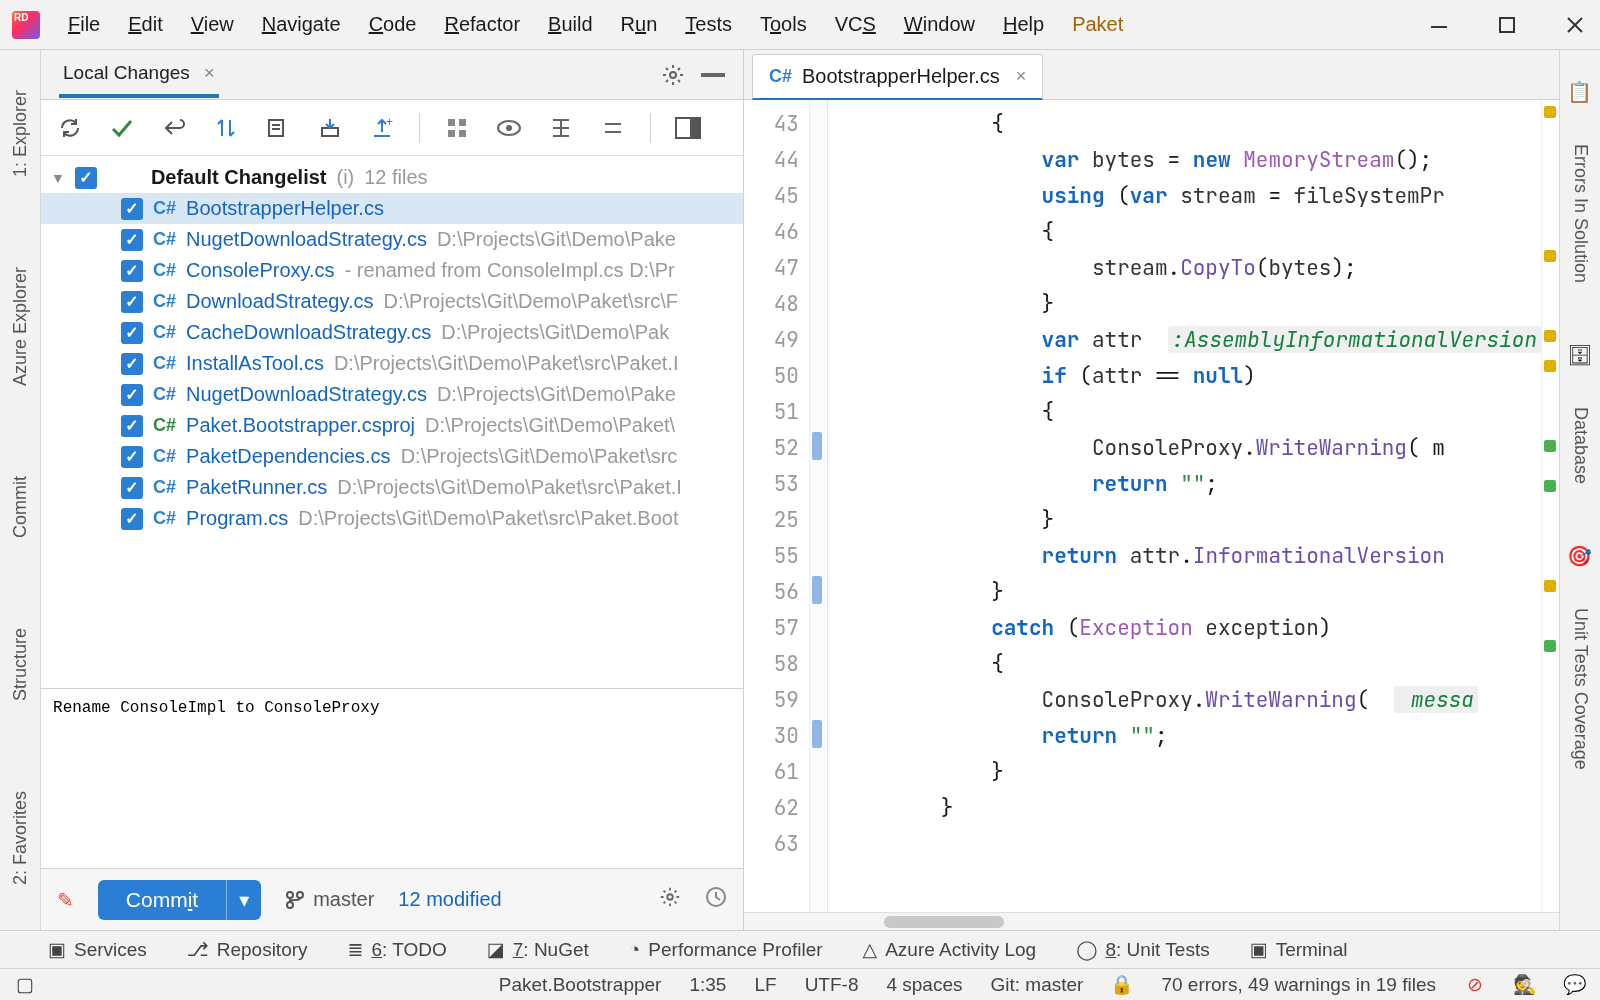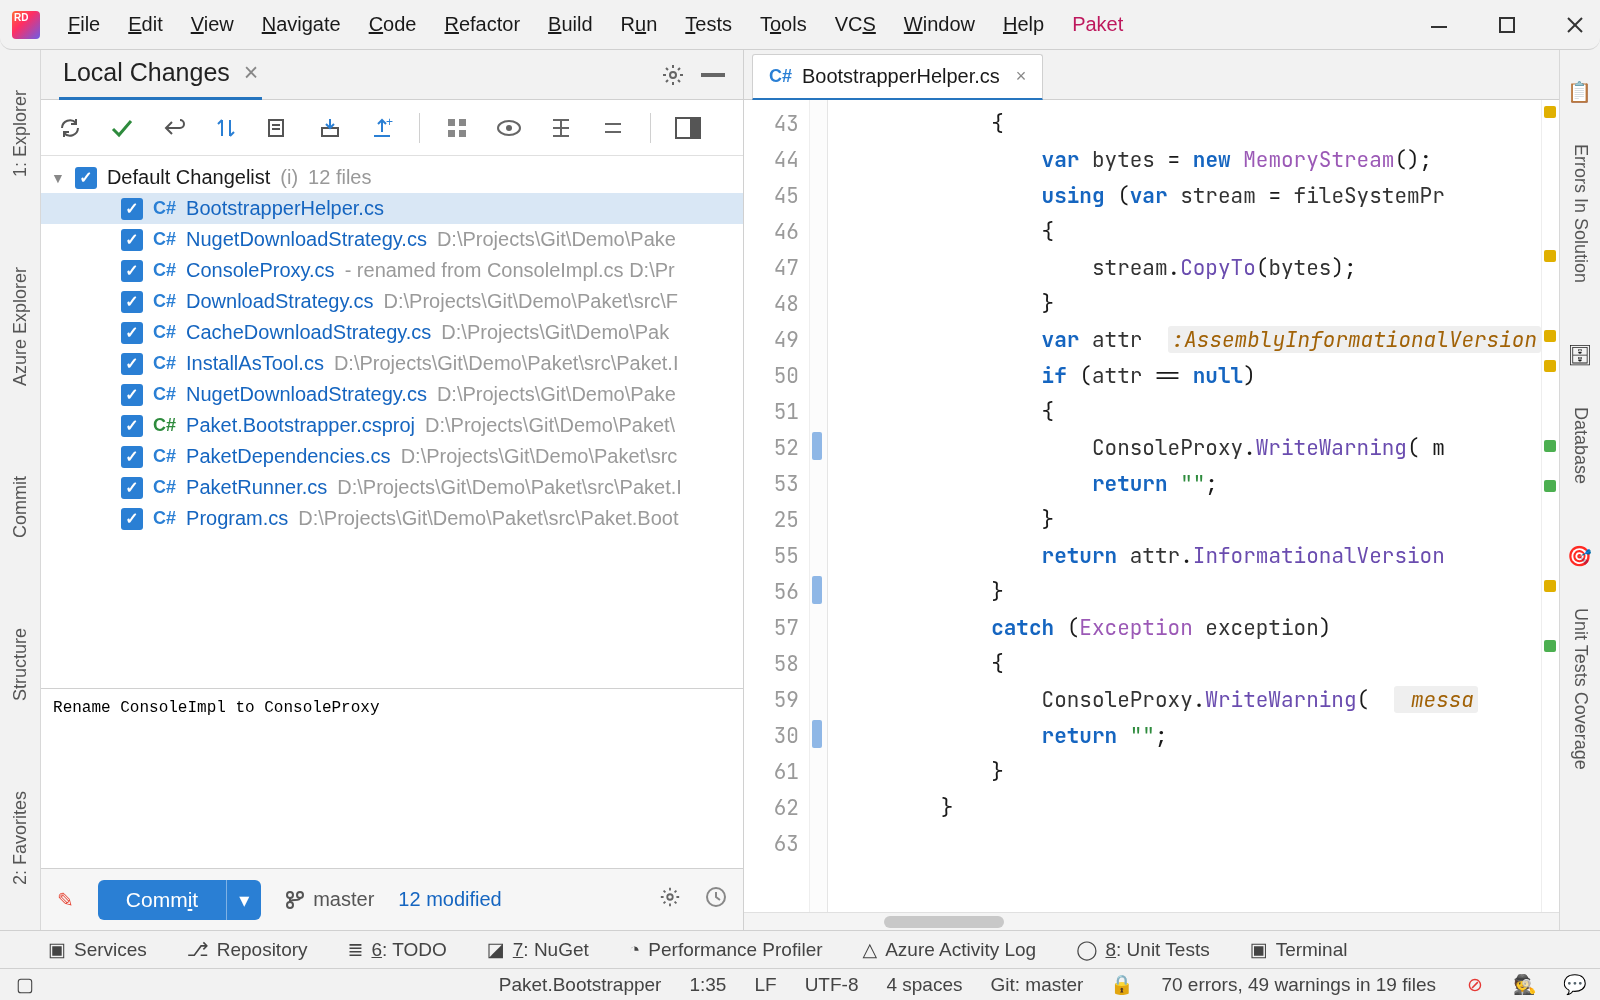--- a/index.html
+++ b/index.html
@@ -1,53 +1,53 @@
 <!DOCTYPE html>
 <html><head>
 <meta charset="utf-8">
 <style>
   * { box-sizing: border-box; margin: 0; padding: 0; }
   html, body { width: 1600px; height: 1000px; font-family: "Segoe UI", Arial, sans-serif; font-size: 20px; overflow: hidden; background: #f2f2f2; color: #1a1a1a; }
 
   
-  .menubar { height: 50px; display: flex; align-items: center; background: #f2f2f2; border-bottom: 1px solid #d0d0d0; padding: 0 12px; gap: 28px; border-radius: 12px; }
+  .menubar { height: 50px; display: flex; align-items: center; background: #f2f2f2; border-bottom: 1px solid #d0d0d0; padding: 0 12px; gap: 28px; }
   .menubar .logo { width: 28px; height: 28px; background: linear-gradient(135deg,#ff6b35,#ff2e63 40%,#6c5ce7); border-radius: 4px; position:relative;}
   .menubar .logo::after{content:"RD";position:absolute;top:1px;left:2px;font-size:10px;font-weight:bold;color:#fff;}
   .menubar .mitem { cursor: default; }
   .menubar .mitem .ul { text-decoration: underline; }
   .menubar .spacer { flex: 1; }
   .menubar .wbtns { display:flex; gap: 42px; align-items:center; margin-left: 30px;}
   .menubar .wbtn { width: 26px; height: 26px; display:flex;align-items:center;justify-content:center;}
   .menubar svg { display:block; }
 
   
   .body { display:flex; height: 880px; }
   .leftgutter { width: 42px; background:#f2f2f2; border-right:1px solid #d8d8d8; display:flex; flex-direction:column; align-items:center; padding-top:40px; gap:90px;}
   .leftgutter .vlabel { writing-mode: vertical-rl; transform: rotate(180deg); font-size:18px; color:#555; cursor:default; display:flex; align-items:center; gap:6px;}
   .rightgutter { width: 42px; background:#f2f2f2; border-left:1px solid #d8d8d8; display:flex; flex-direction:column; align-items:center; padding-top:30px; gap:40px;}
   .rightgutter .vlabel { writing-mode: vertical-rl; font-size:18px; color:#555; cursor:default;}
 
   .leftpane { width: 720px; display:flex; flex-direction:column; background:#fff; border-right:1px solid #d0d0d0;}
   .lp-tabs { height: 50px; display:flex; align-items:center; padding: 0 18px; background:#f2f2f2; border-bottom:1px solid #d0d0d0;}
-  .lp-tab { padding: 10px 4px; border-bottom: 4px solid #2675bf; color:#222; font-size:25px;}
+  .lp-tab { padding: 10px 4px; border-bottom: 4px solid #2675bf; color:#222; font-size:19px;}
   .lp-tab .x { margin-left: 14px; color:#888;}
   .lp-tabs .sp { flex:1; }
   .lp-tabs .ticon { margin-left: 16px; color:#666; }
 
   .lp-toolbar { height: 56px; display:flex; align-items:center; gap:22px; padding: 0 14px; border-bottom:1px solid #e0e0e0; background:#fff;}
   .lp-toolbar .tbtn { width:30px; height:30px; display:flex; align-items:center; justify-content:center; }
   .lp-toolbar .sep { width:1px; height:30px; background:#d0d0d0; }
 
   .lp-tree { flex:1; overflow:hidden; background:#fff; font-size:20px;}
   .tree-root { padding: 6px 0;}
   .tree-hdr { display:flex; align-items:center; gap:10px; padding: 4px 10px; }
   .tree-hdr .arrow { color:#888; font-size:14px;}
   .chk { width:22px;height:22px;background:#2a7fd4;border-radius:3px;display:inline-flex;align-items:center;justify-content:center;}
   .chk::after{content:"✓";color:#fff;font-size:16px;font-weight:bold;}
-  .tree-hdr .name { font-weight:400; }
+  .tree-hdr .name { font-weight:700;margin-left:44px; }
   .tree-hdr .meta { color:#999; }
   .file-row { display:flex; align-items:center; gap:10px; padding:4px 10px 4px 80px; white-space:nowrap; overflow:hidden;}
   .file-row.sel { background:#d9e7f5; }
   .csicon { font-weight:700; font-family: "Segoe UI",sans-serif; font-size:18px; }
   .csicon.blue { color:#2a7fd4; }
   .csicon.green { color:#2e8b3d; }
   .fname { color:#1565c0; }
   .fpath { color:#9a9a9a; }
 
   .commit-msg { height: 180px; border-top:1px solid #d0d0d0; }
@@ -65,21 +65,21 @@
   .editor-area { flex:1; display:flex; flex-direction:column; background:#fff; }
   .ed-tabs { height:50px; display:flex; align-items:flex-end; background:#f2f2f2; border-bottom:1px solid #d0d0d0; padding-left:8px;}
   .ed-tab { display:flex; align-items:center; gap:10px; padding:10px 16px; background:#fff; border:1px solid #d0d0d0; border-bottom:2px solid #2675bf; border-radius:3px 3px 0 0; position:relative; top:1px;}
   .ed-tab .csicon { font-size:18px; }
   .ed-tab .x { color:#888; margin-left:6px; font-size:18px;}
   .ed-body { flex:1; display:flex; overflow:hidden; font-family:"JetBrains Mono","Consolas",monospace; font-size:21px; line-height:36px;}
   .gutter-n { width:66px; text-align:right; color:#9a9a9a; padding:6px 10px 6px 4px; border-right:1px solid #eee; background:#fff;}
   .gutter-m { width:18px; border-right:1px solid #e5e5e5; background:#fcfcfc; position:relative;}
   .gutter-m .mark{position:absolute;left:2px;width:10px;height:28px;background:#8fb7e6;border-radius:2px;}
   .code { flex:1; padding:6px 0 6px 12px; white-space:pre; overflow:hidden; position:relative;}
-  .kw{color:#1565c0;font-weight:600;} .ty{color:#9b59b6;} .str{color:#2e8b3d;} .fn{color:#6a4caf;} .id{color:#333;} .hint{background:#efefef;color:#a16207;padding:0 4px;border-radius:3px;font-style:italic;}
+  .kw{color:#1565c0;font-weight:600;} .ty{color:#9b59b6;} .str{color:#2e8b3d;} .fn{color:#6a4caf;} .id{color:#333;} .hint{background:#efefef;color:#15803d;padding:0 4px;border-radius:3px;font-style:italic;}
   .minimap { width:18px; background:#fff; border-left:1px solid #eee; position:relative;}
   .minimap .blk{position:absolute;left:2px;width:12px;height:12px;background:#e0b000;border-radius:2px;}
   .minimap .grn{background:#4caf50;}
   .ed-hscroll{height:18px;background:#f4f4f4;border-top:1px solid #e0e0e0;position:relative;}
   .ed-hscroll .thumb{position:absolute;top:3px;height:12px;background:#c8c8c8;border-radius:6px;}
 
   
   .toolwin { height:38px; display:flex; align-items:center; gap:40px; padding:0 48px; background:#f2f2f2; border-top:1px solid #d0d0d0; font-size:19px; color:#444;}
   .toolwin .ti { display:flex; align-items:center; gap:8px; }
   .toolwin .ul{text-decoration:underline;}
@@ -102,21 +102,21 @@
   <span class="mitem"><span class="ul">N</span>avigate</span>
   <span class="mitem"><span class="ul">C</span>ode</span>
   <span class="mitem"><span class="ul">R</span>efactor</span>
   <span class="mitem"><span class="ul">B</span>uild</span>
   <span class="mitem">R<span class="ul">u</span>n</span>
   <span class="mitem"><span class="ul">T</span>ests</span>
   <span class="mitem">T<span class="ul">o</span>ols</span>
   <span class="mitem">VC<span class="ul">S</span></span>
   <span class="mitem"><span class="ul">W</span>indow</span>
   <span class="mitem"><span class="ul">H</span>elp</span>
-  <span class="mitem" style="color:#be185d">Paket</span>
+  <span class="mitem" style="color:#a16207">Paket</span>
   <div class="spacer"></div>
   <div class="wbtns">
     <div class="wbtn">
         <svg width="20" height="20">
           <line x1="2" y1="12" x2="18" y2="12" stroke="#333" stroke-width="2"></line>
         </svg>
       </div>
     <div class="wbtn">
         <svg width="20" height="20">
           <rect x="3" y="3" width="14" height="14" fill="none" stroke="#333" stroke-width="2"></rect>

